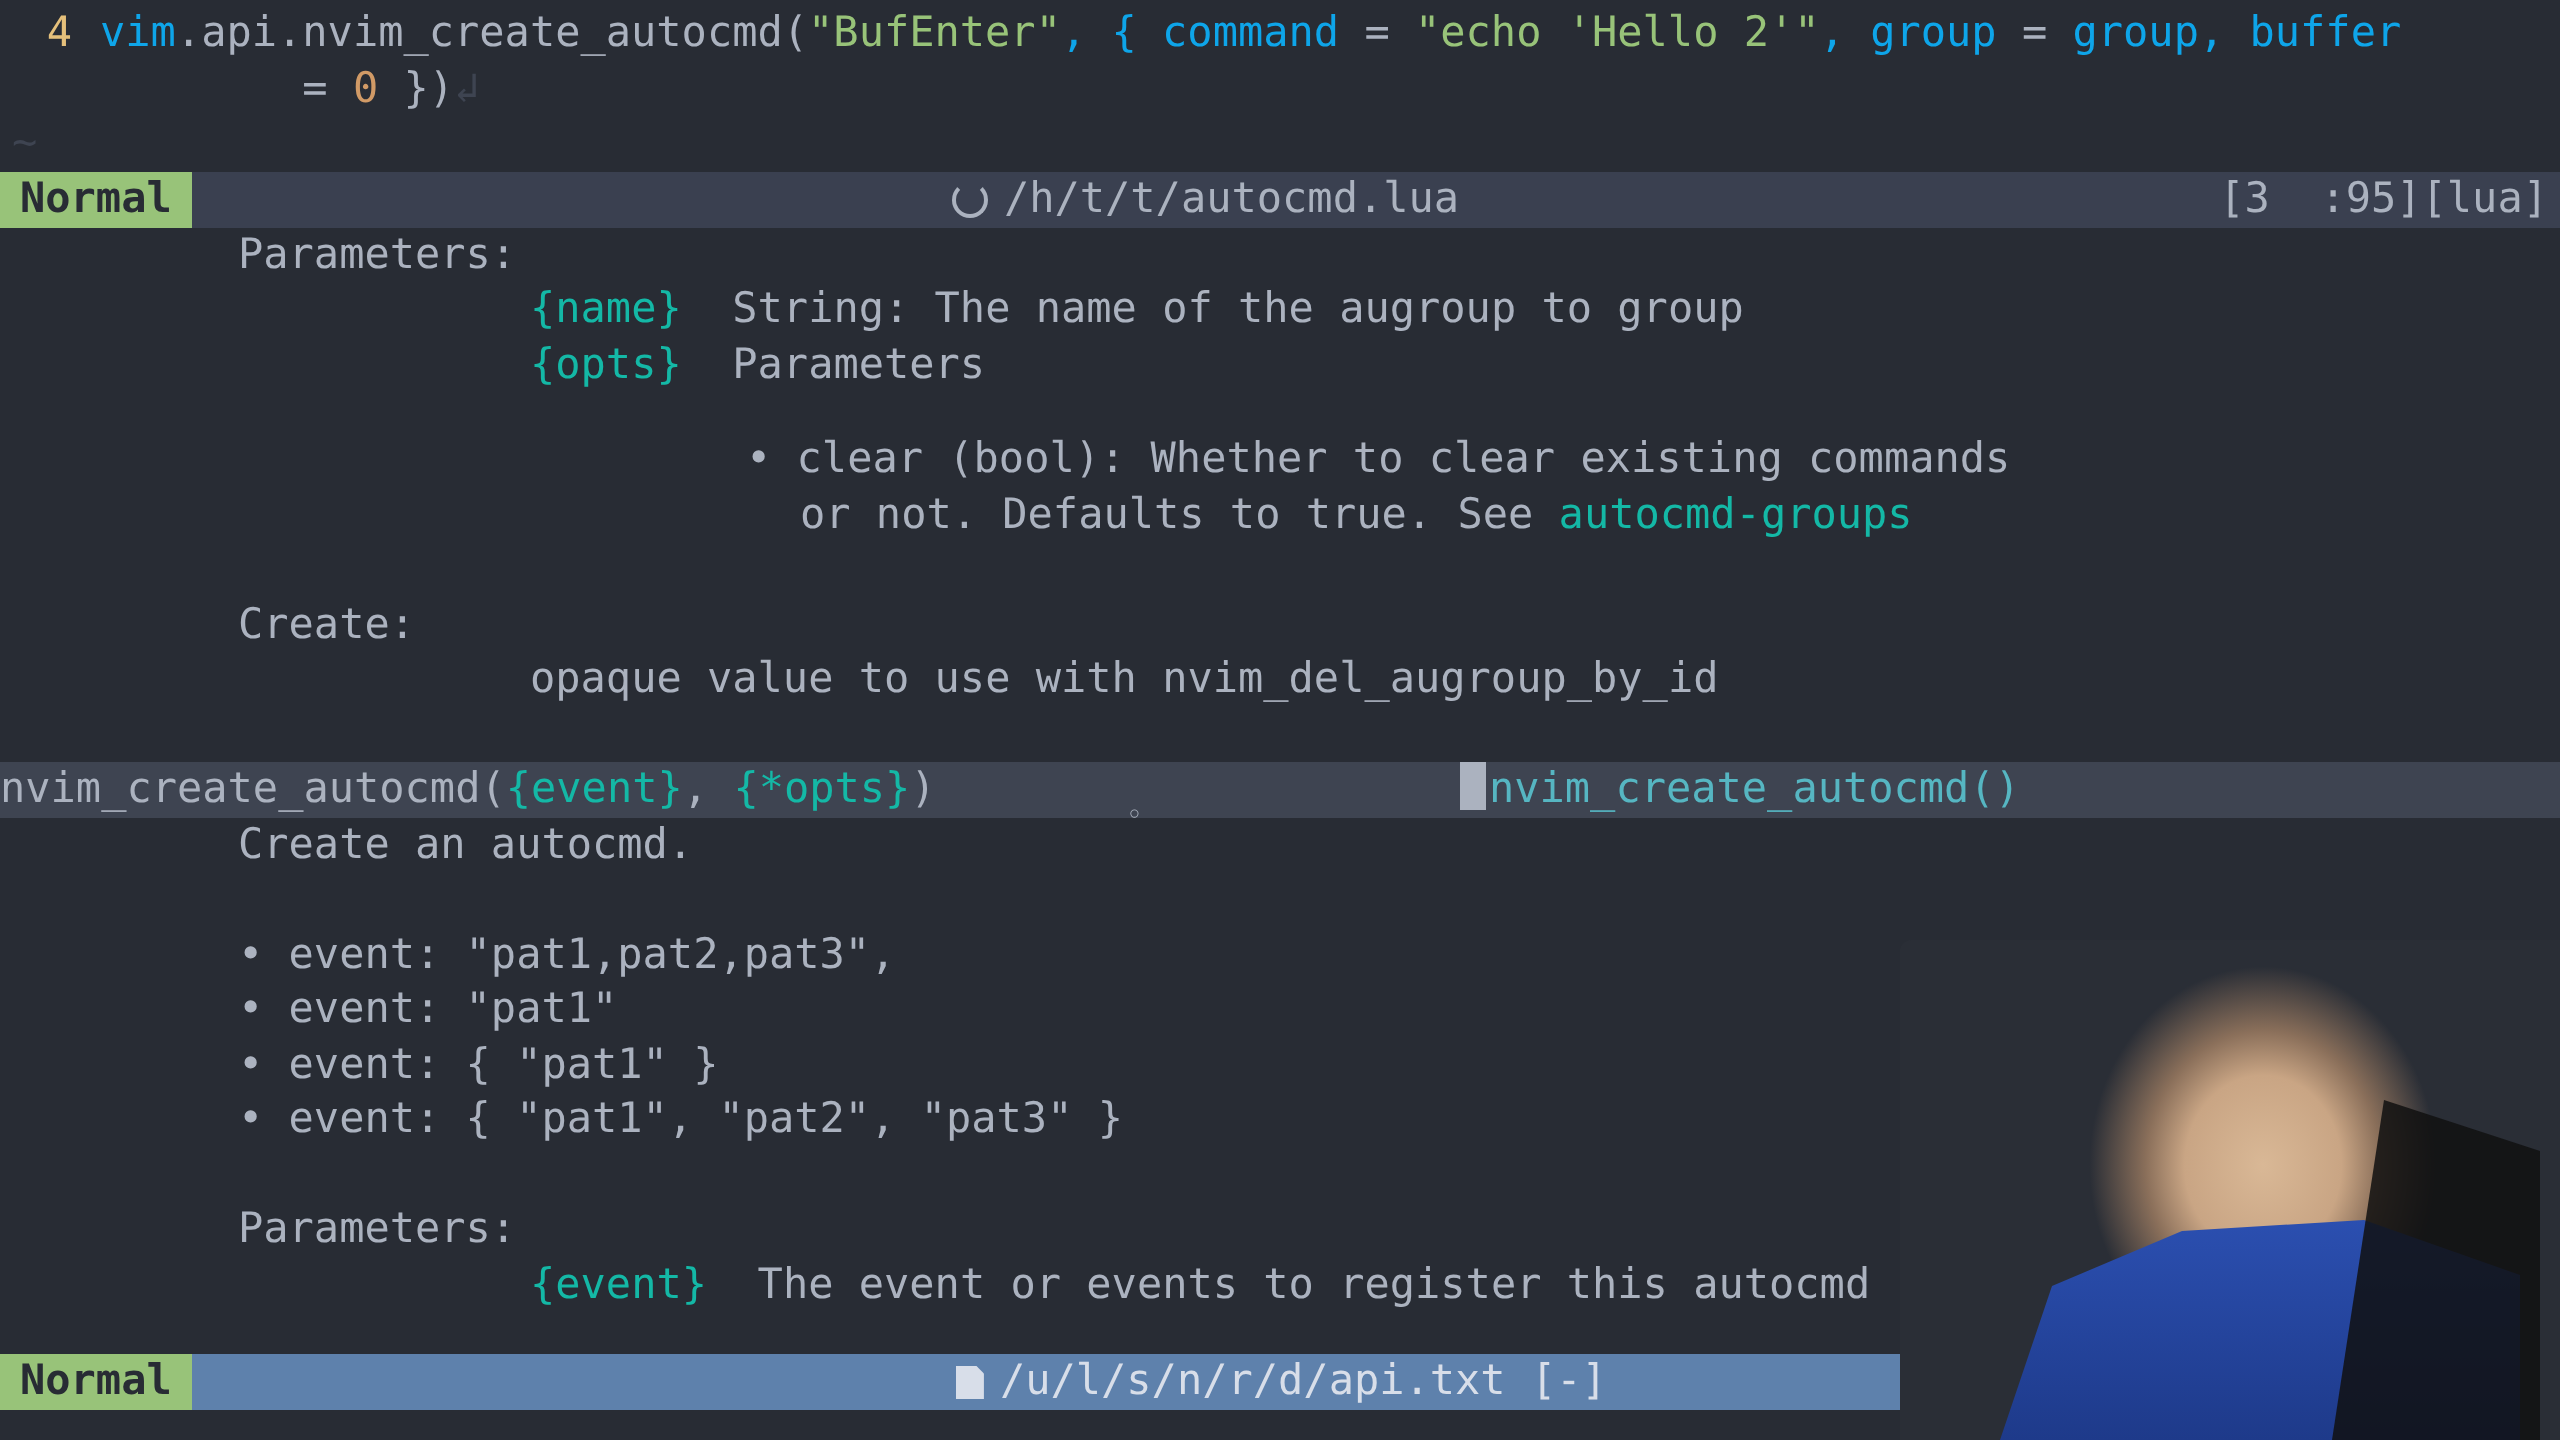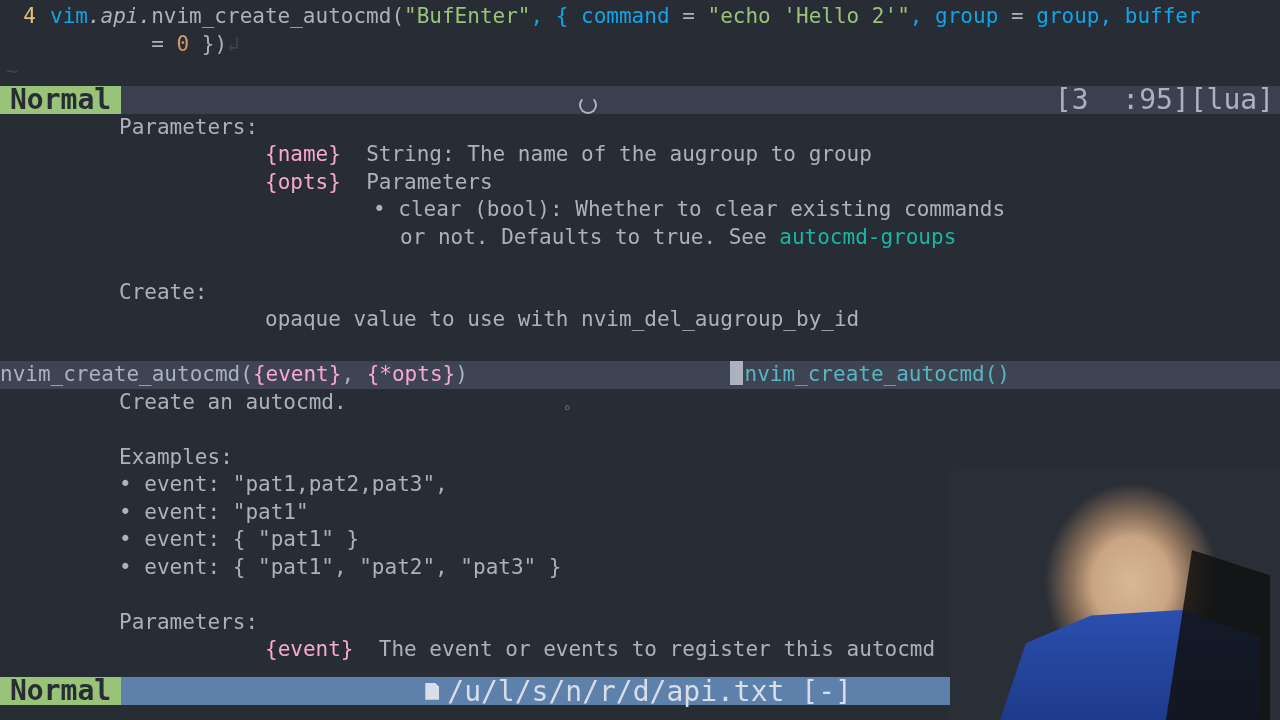--- a/index.html
+++ b/index.html
@@ -28,38 +28,38 @@
     padding-right: 14px;
     color: #e5c07b;
     flex-shrink: 0;
   }
   .gutter-cont {
     width: 50px;
     flex-shrink: 0;
   }
   .code-text { white-space: pre; }
   .tok-func { color: #abb2bf; }
-  .tok-dot { color: #abb2bf; font-style: italic; }
+  .tok-dot { color: #abb2bf; }
   .tok-ident { color: #0ea5e9; }
   .tok-paren { color: #abb2bf; }
   .tok-string { color: #98c379; }
   .tok-num { color: #d19a66; }
   .tok-op { color: #abb2bf; }
   .tok-eol { color: #3e4451; }
   .tilde-line {
     color: #3e4451;
     padding-left: 6px;
   }
   .status-bar {
     display: flex;
-    align-items: flex-end;
+    align-items: center;
     background: #3b4252;
     height: 28px;
     width: 100%;
-    font-size: 28px;
+    font-size: 21px;
   }
   .status-bar.top { background: #3a4050; }
   .status-bar.bottom {
     background: #5e81ac;
     position: absolute;
     bottom: 15px;
     left: 0;
   }
   .mode-badge {
     background: #98c379;
@@ -106,23 +106,23 @@
   .help-body {
     padding: 0 0 0 0;
     color: #abb2bf;
   }
   .help-line {
     white-space: pre;
     padding-left: 0;
   }
   .indent-1 { padding-left: 119px; }
   .indent-2 { padding-left: 265px; }
-  .indent-bullet { padding-left: 373px; }
+  .indent-bullet { padding-left: 373px; margin-top: 20px; }
   .indent-bullet-cont { padding-left: 400px; }
-  .param-name { color: #f9a8d4; }
+  .param-name { color: #14b8a6; }
   .link-tag { color: #14b8a6; }
   .highlight-row {
     background: #3e4451;
     display: flex;
     width: 100%;
   }
   .highlight-row .left-sig {
     white-space: pre;
     flex: 0 0 auto;
   }
@@ -189,20 +189,21 @@
     <span class="gutter-cont"></span>
     <span class="code-text"><span>        </span><span class="tok-op">=</span><span> </span><span class="tok-num">0</span><span class="tok-paren"> })</span><span class="tok-eol">↲</span></span>
   </div>
   <div class="tilde-line">~</div>
 </div>
 
 <div class="status-bar top">
   <div class="mode-badge">Normal</div>
   <div class="status-center">
     <span class="reload-icon"></span>
+    <span>/h/t/t/autocmd.lua</span>
   </div>
   <div class="status-right">[3  :95][lua]</div>
 </div>
 
 <div class="help-body">
   <div class="help-line indent-1">Parameters:</div>
   <div class="help-line indent-2"><span class="param-name">{name}</span><span>  String: The name of the augroup to group</span></div>
   <div class="help-line indent-2"><span class="param-name">{opts}</span><span>  Parameters</span></div>
   <div class="help-line indent-bullet">• clear (bool): Whether to clear existing commands</div>
   <div class="help-line indent-bullet-cont"><span>or not. Defaults to true. See </span><span class="link-tag">autocmd-groups</span></div>
@@ -212,21 +213,20 @@
   <div class="blank-line"></div>
 
   <div class="highlight-row">
     <span class="left-sig"><span>nvim_create_autocmd</span><span>(</span><span class="param-name">{event}</span><span>, </span><span class="param-name">{*opts}</span><span>)</span></span>
     <span class="spacer"></span>
     <span class="right-tag"><span class="cursor-block"></span><span class="opt-name">nvim_create_autocmd()</span></span>
   </div>
 
   <div class="help-line indent-1">Create an autocmd.</div>
   <div class="blank-line"></div>
-  <div class="help-line indent-1">Examples:</div>
   <div class="help-line indent-1">• event: "pat1,pat2,pat3",</div>
   <div class="help-line indent-1">• event: "pat1"</div>
   <div class="help-line indent-1">• event: { "pat1" }</div>
   <div class="help-line indent-1">• event: { "pat1", "pat2", "pat3" }</div>
   <div class="blank-line"></div>
   <div class="help-line indent-1">Parameters:</div>
   <div class="help-line indent-2"><span class="param-name">{event}</span><span>  The event or events to register this autocmd</span></div>
 </div>
 
 <div class="status-bar bottom">

